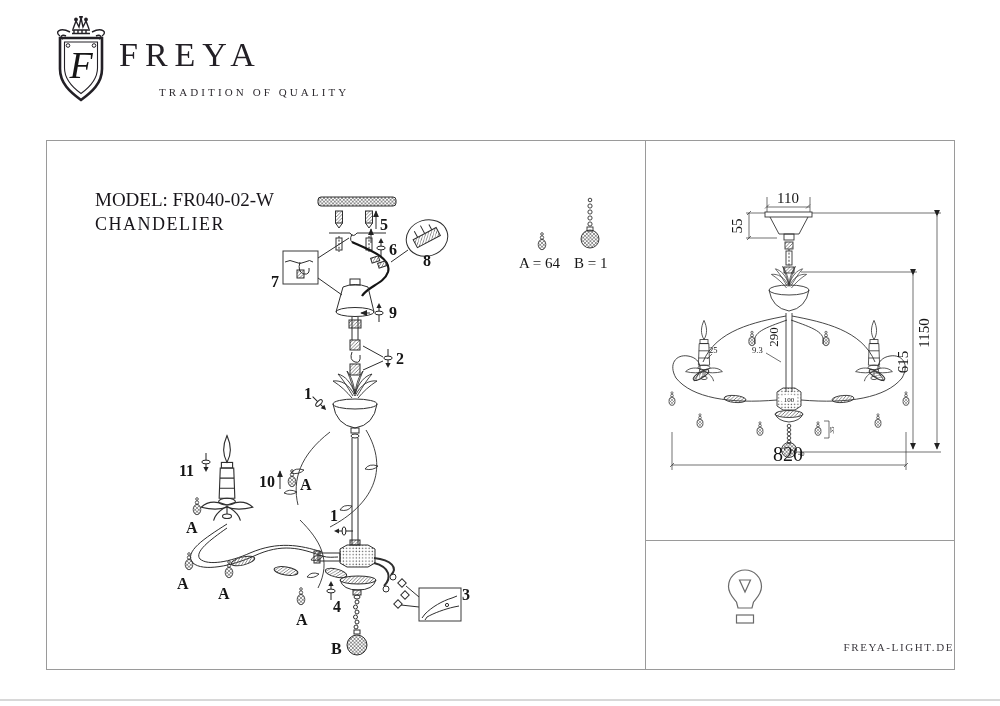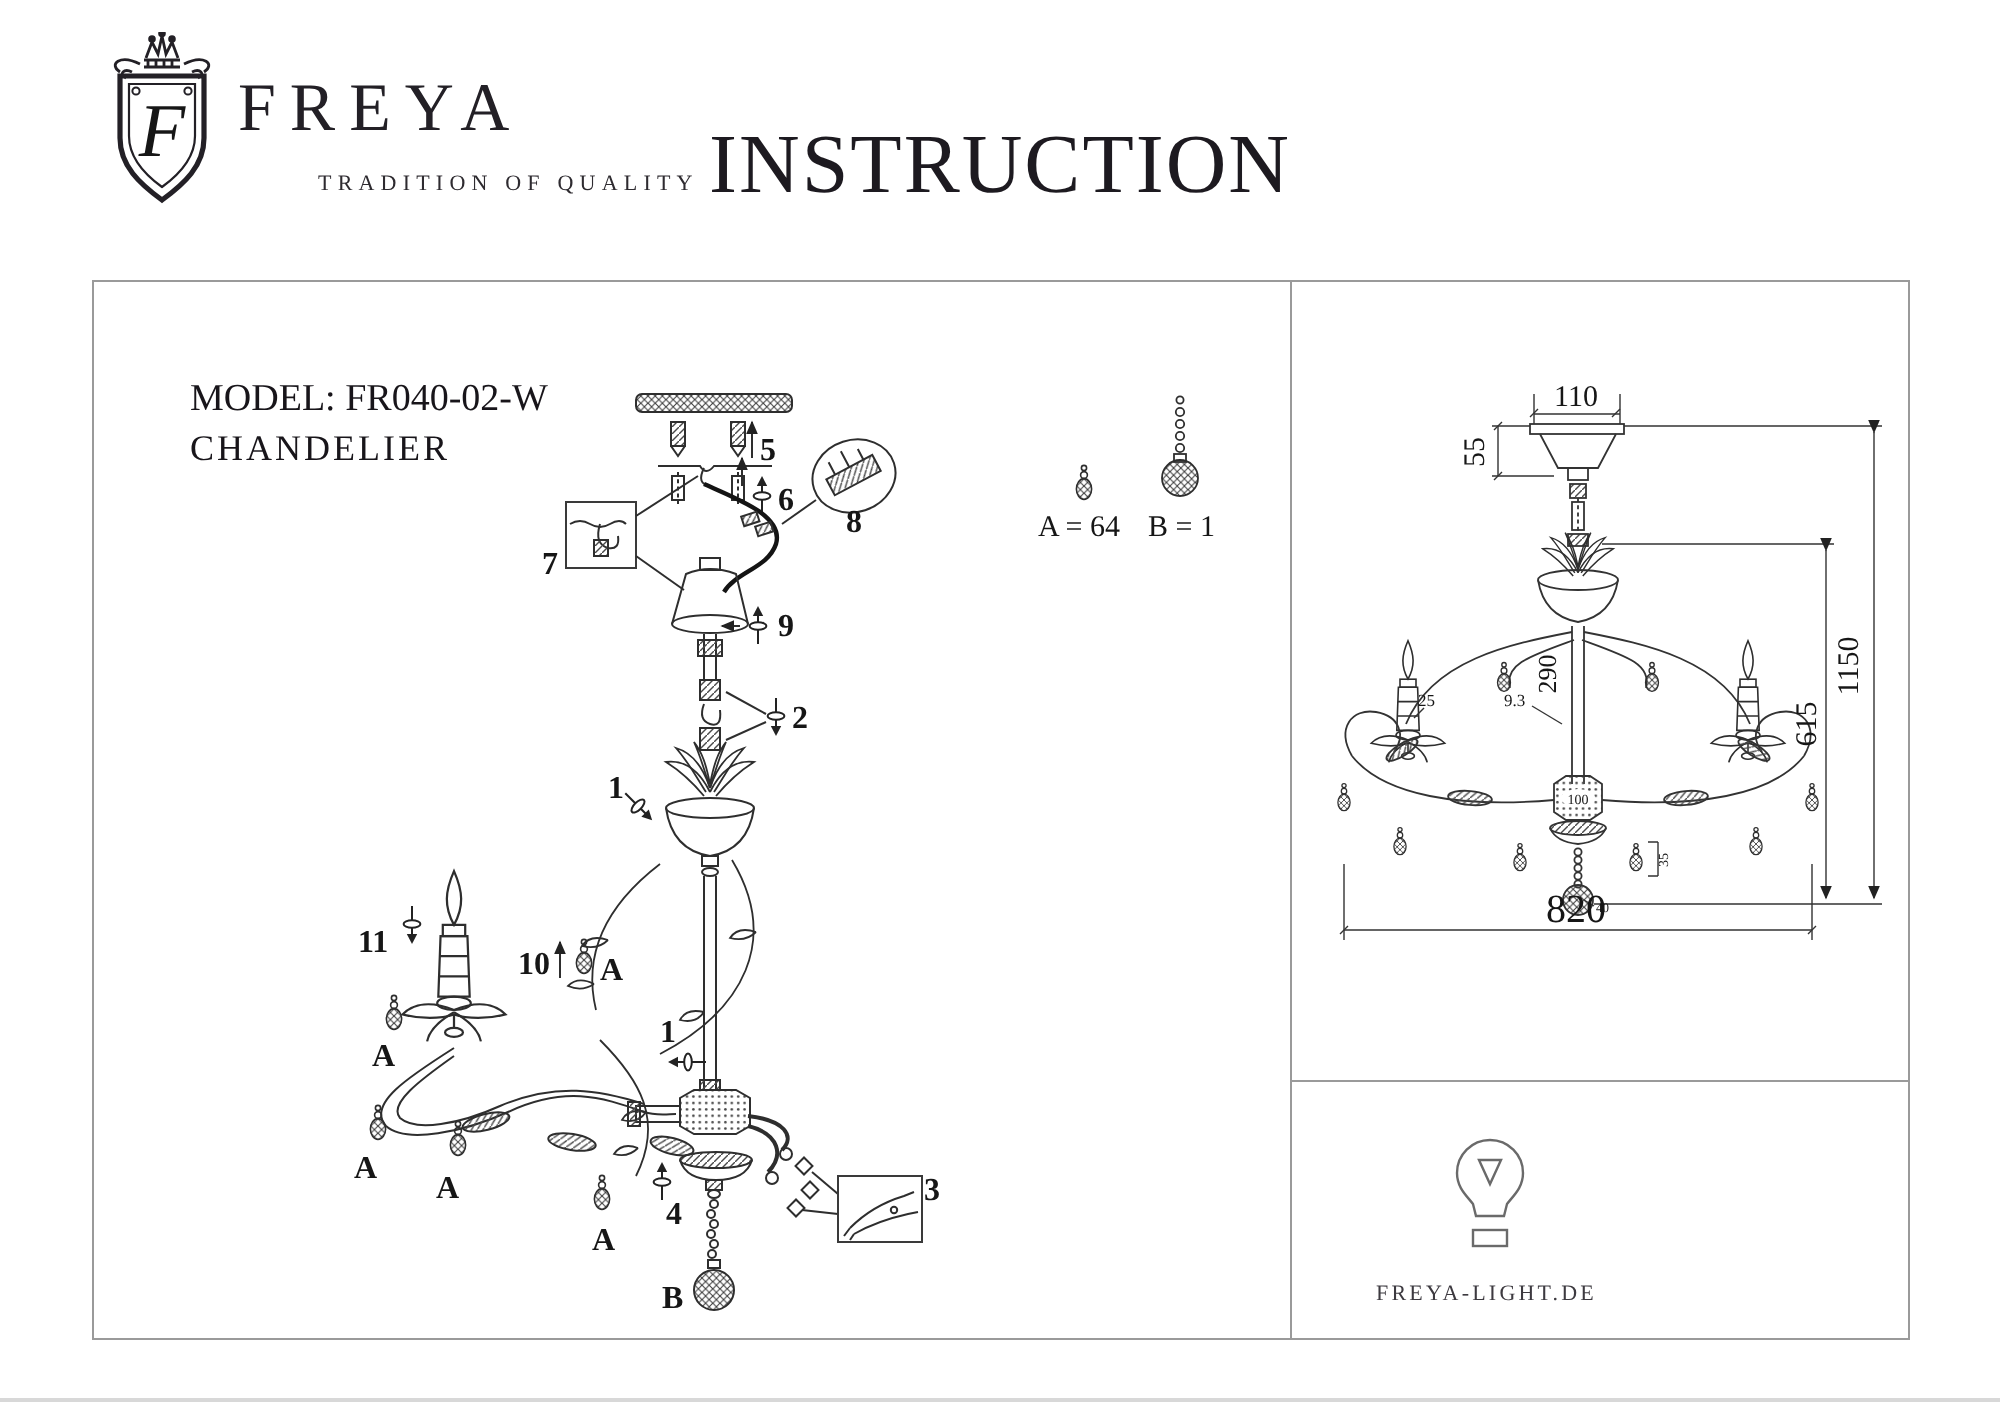--- a/index.html
+++ b/index.html
@@ -13,22 +13,22 @@
   
   .sheet{left:46px;top:140px;width:907px;height:528px;border:1px solid #9a9a9a;}
   .divider-v{left:645px;top:140px;width:1px;height:529px;background:#9a9a9a;}
   .divider-h{left:646px;top:540px;width:308px;height:1px;background:#9a9a9a;}
   .bottom-edge{left:0;top:699px;width:1000px;height:2px;background:#d8d8d8;}
   
   .model-line{font-size:19px;color:#18151a;white-space:nowrap;}
   .model-label{font-weight:400;}
   .model-type{font-size:18px;letter-spacing:1.5px;color:#18151a;margin-top:3px;text-align:right;}
   .bulb-spec{font-size:24px;color:#1d1a20;white-space:nowrap;}
-  .website{width:309px;left:645px;top:641px;text-align:left;font-size:11px;
-           letter-spacing:1.6px;color:#3d3a40;padding-left:43px;}
+  .website{width:309px;left:645px;top:641px;text-align:right;font-size:11px;
+           letter-spacing:1.6px;color:#3d3a40;}
   svg text{font-family:"Liberation Serif",serif;fill:#161616;}
   svg .num{font-size:16px;font-weight:700;}
   svg .dim{font-size:15px;}
 </style>
 </head>
 <body>
 
 <div class="page">
 
   <svg width="0" height="0" style="position:absolute" aria-hidden="true">
@@ -90,21 +90,20 @@
       </g>
       <path d="M16 22 H58 V53 C58 67,48 76,37 84 C26 76,16 67,16 53 Z" fill="none" stroke="#232026" stroke-width="2.6"></path>
       <path d="M20.5 26 H53.5 V52 C53.5 63,46 71,37 77.5 C28 71,20.5 63,20.5 52 Z" fill="none" stroke="#232026" stroke-width="1.1"></path>
       <circle cx="24" cy="29.5" r="1.8" fill="none" stroke="#232026" stroke-width="1"></circle>
       <circle cx="50" cy="29.5" r="1.8" fill="none" stroke="#232026" stroke-width="1"></circle>
       <text x="37" y="62" text-anchor="middle" font-size="38" font-style="italic">F</text>
     </svg>
   </div>
   <div class="abs brand-name" style="left:119px;top:38px">FREYA</div>
   <div class="abs brand-tagline" style="left:121px;top:80px">TRADITION OF QUALITY</div>
-  <div class="abs page-title" style="left:0;top:62px">INSTRUCTION</div>
 
   <div class="abs sheet"></div>
   <div class="abs divider-v"></div>
   <div class="abs divider-h"></div>
   <div class="abs bottom-edge"></div>
 
   <div class="abs model-line" style="left:95px;top:189px">
     <span class="model-label">MODEL:</span>
     <span>FR040-02-W</span>
   </div>

